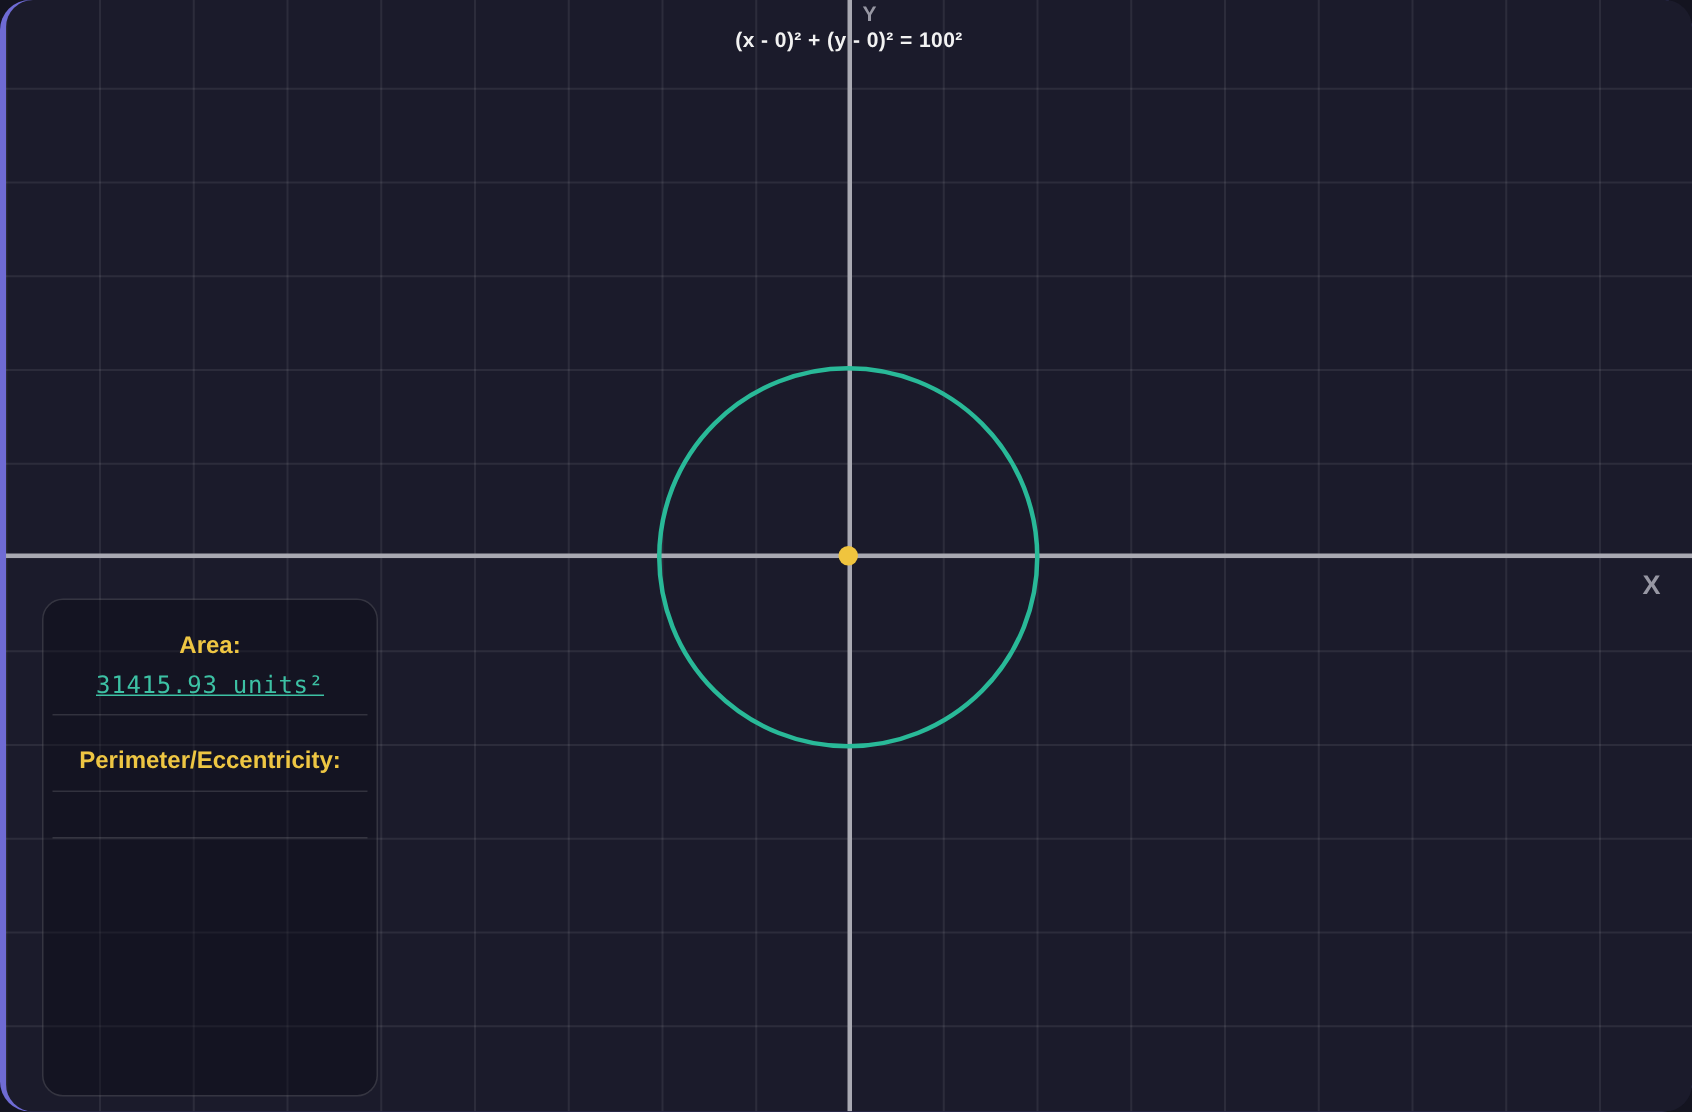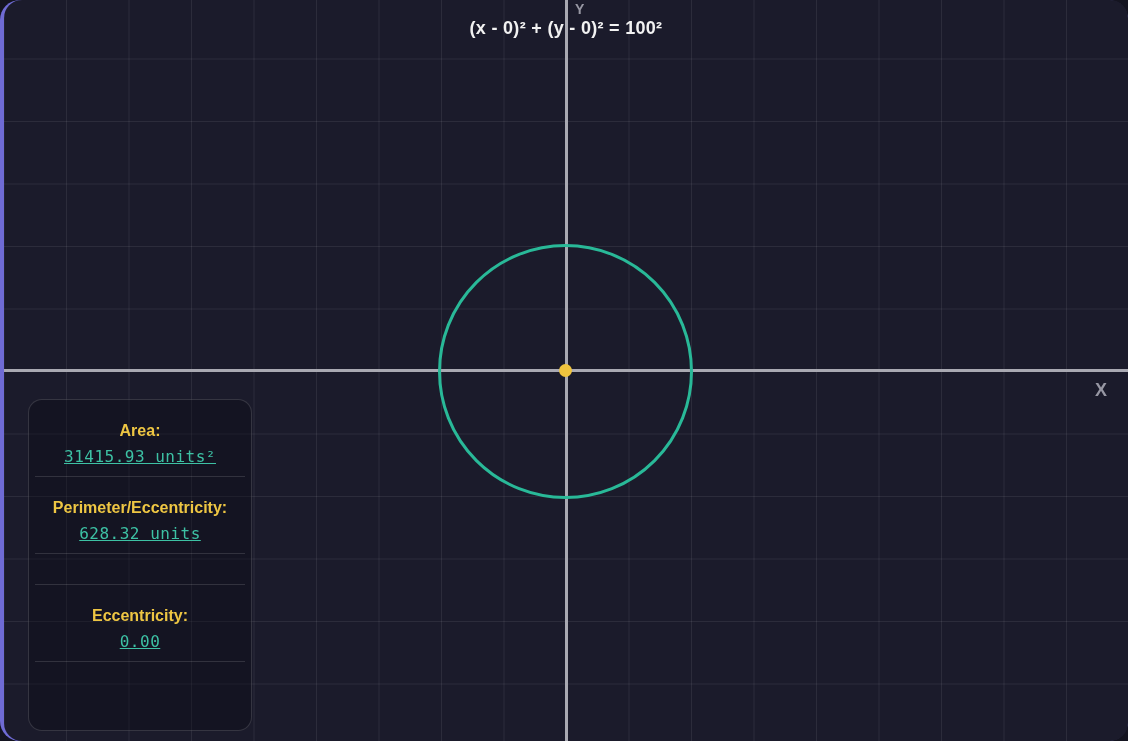--- a/index.html
+++ b/index.html
@@ -24,21 +24,21 @@
 
   .x-axis { position: absolute; left: 0; right: 0; top: 369px; height: 3px; background: #a9a9b2; }
   .y-axis { position: absolute; top: 0; bottom: 0; left: 561px; width: 3px; background: #a9a9b2; }
 
   .axis-label { position: absolute; font-weight: 700; color: #9797a3; }
   .axis-label.x { left: 1091px; top: 380px; font-size: 18px; }
   .axis-label.y { left: 571px; top: 1px;  font-size: 14px; }
 
   .equation {
     position: absolute; left: 0; right: 0; top: 18px; text-align: center;
-    color: #f2f2f2; font-size: 18px; font-weight: 700; letter-spacing: 0.3px;
+    color: #f2f2f2; font-size: 14px; font-weight: 700; letter-spacing: 0.3px;
   }
   .shape-title {
     position: absolute; left: 0; right: 0; top: 54px; text-align: center;
     color: #2cbaa2; font-size: 28px; font-weight: 700;
   }
 
   .circle-shape {
     position: absolute; left: 434px; top: 244px; width: 255px; height: 255px;
     border: 3px solid #29b998; border-radius: 50%;
   }
@@ -90,29 +90,23 @@
     <div class="info-panel">
 
       <div class="info-section">
         <div class="info-label">Area:</div>
         <div class="info-value">31415.93 units²</div>
         <div class="divider"></div>
       </div>
 
       <div class="info-section">
         <div class="info-label">Perimeter/Eccentricity:</div>
-        <div class="info-value">628.32 units</div>
         <div class="divider"></div>
       </div>
 
       <div class="info-section">
         <div class="divider"></div>
       </div>
 
-      <div class="info-section">
-        <div class="info-label">Eccentricity:</div>
-        <div class="info-value">0.00</div>
-        <div class="divider"></div>
-      </div>
 
     </div>
   </div>
 </div>
 
 </body></html>

